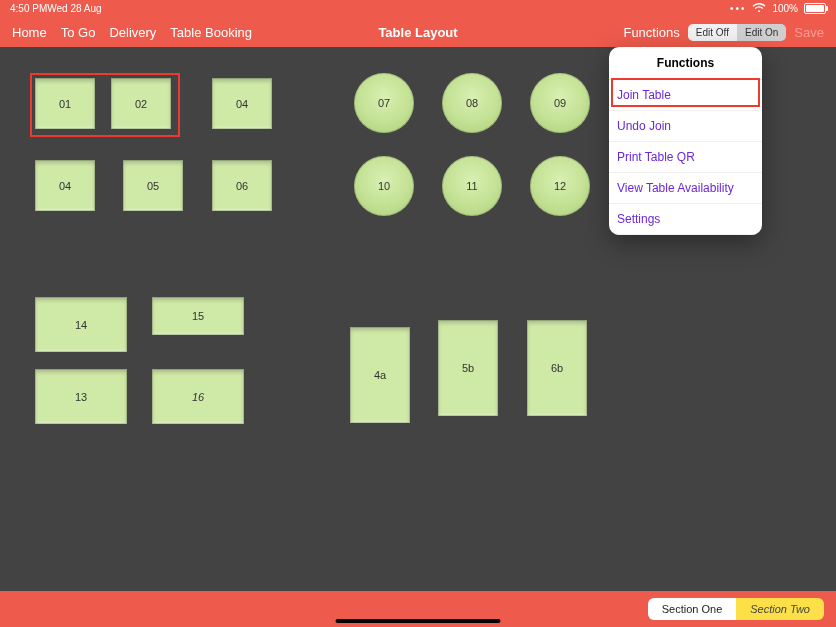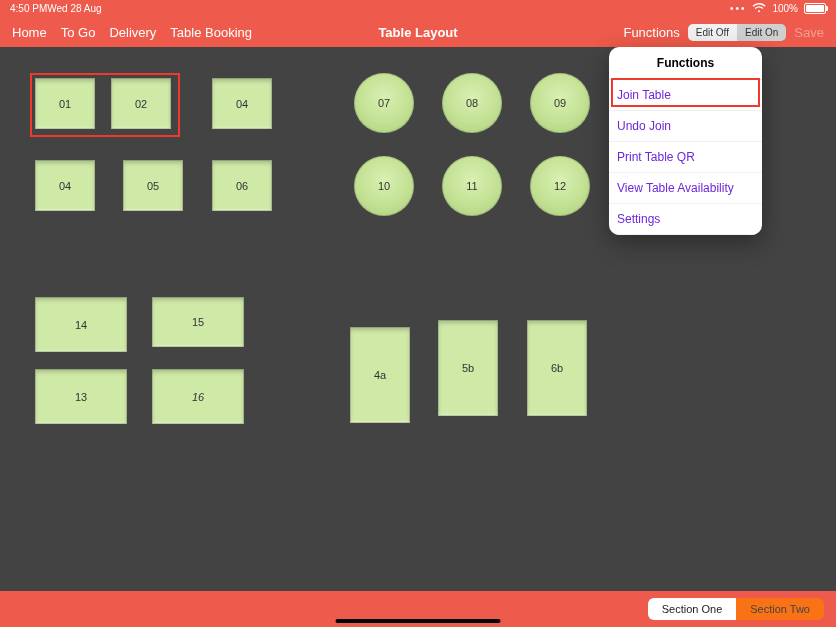--- a/index.html
+++ b/index.html
@@ -170,21 +170,21 @@
     font-size: 11px;
     margin-left: 34px;
   }
   .section-seg button {
     border: none;
     padding: 5px 14px;
     font-size: 11px;
     cursor: pointer;
   }
   .section-seg .active { background: #fff; color: #222; }
-  .section-seg .inactive { background: #f97316; color: #444; }
+  .section-seg .inactive { background: #fde047; color: #444; font-style: italic; }
 
   .home-indicator {
     position: absolute;
     bottom: 4px;
     left: 50%;
     transform: translateX(-50%);
     width: 165px; height: 4px;
     background: #000;
     border-radius: 3px;
   }
@@ -243,21 +243,21 @@
 
   <div class="table round" style="left:354px; top:26px; width:60px; height:60px;">07</div>
   <div class="table round" style="left:442px; top:26px; width:60px; height:60px;">08</div>
   <div class="table round" style="left:530px; top:26px; width:60px; height:60px;">09</div>
 
   <div class="table round" style="left:354px; top:109px; width:60px; height:60px;">10</div>
   <div class="table round" style="left:442px; top:109px; width:60px; height:60px;">11</div>
   <div class="table round" style="left:530px; top:109px; width:60px; height:60px;">12</div>
 
   <div class="table" style="left:35px;  top:250px; width:92px; height:55px;">14</div>
-  <div class="table" style="left:152px; top:250px; width:92px; height:50px;">15</div>
+  <div class="table" style="left:152px; top:250px; width:92px; height:38px;">15</div>
   <div class="table" style="left:35px;  top:322px; width:92px; height:55px;">13</div>
   <div class="table" style="left:152px; top:322px; width:92px; height:55px;font-style:italic;">16</div>
 
   <div class="table" style="left:350px; top:280px; width:60px; height:96px;">4a</div>
   <div class="table" style="left:438px; top:273px; width:60px; height:96px;">5b</div>
   <div class="table" style="left:527px; top:273px; width:60px; height:96px;">6b</div>
 
   <div class="dropdown">
     <div class="dd-title">Functions</div>
     <div class="dd-item">Join Table</div>

